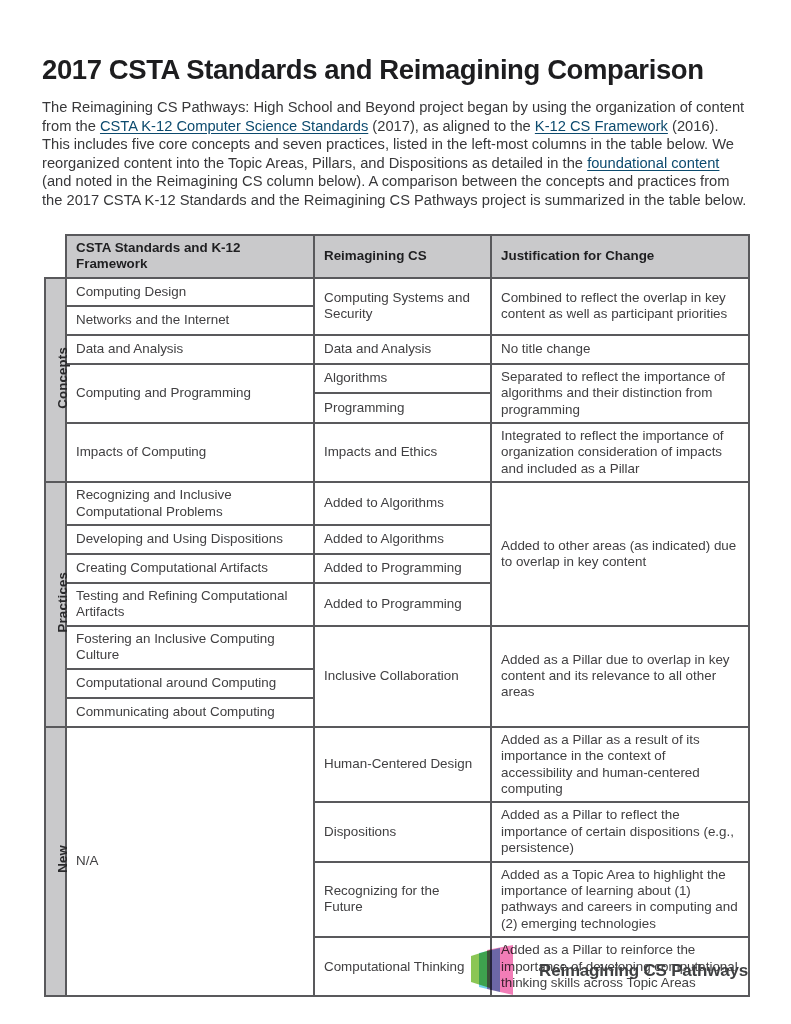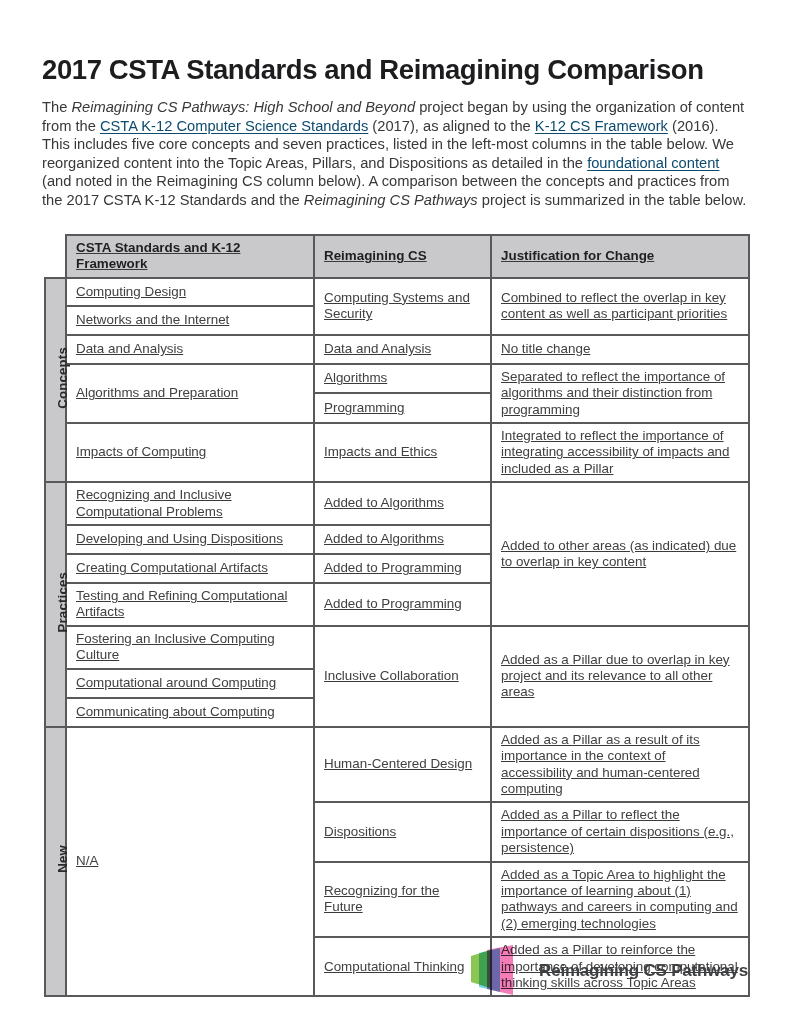--- a/index.html
+++ b/index.html
@@ -18,26 +18,26 @@
     margin: 0; width: 712px;
     font-size: 27.5px; font-weight: bold; color: #1d1d1f;
     letter-spacing: -0.4px; white-space: nowrap;
   }
 
   .intro {
     position: absolute; left: 42px; top: 82px;
     width: 708px; margin: 0;
     font-size: 14.7px; line-height: 18.6px; color: #38383a;
   }
-  .intro .seg-italic { font-style: italic; }
+  .intro .seg-italic { }
   .intro a.seg-link { color: #0c4a6e; text-decoration: underline; text-underline-offset: 2px; cursor: pointer; }
 
   table.cmp {
     position: absolute; left: 44px; top: 218px;
-    width: 704px; border-collapse: collapse; table-layout: fixed; text-decoration: underline;
+    width: 704px; border-collapse: collapse; table-layout: fixed;
   }
   table.cmp col.c-group { width: 21px; }
   table.cmp col.c-csta  { width: 248px; }
   table.cmp col.c-reim  { width: 177px; }
   table.cmp col.c-just  { width: 258px; }
 
   table.cmp th, table.cmp td {
     border: 2px solid #59595c;
     font-size: 13.4px; color: #414042;
     padding: 4px 9px; vertical-align: middle;
@@ -101,31 +101,31 @@
       </tr>
       <tr style="height:29px">
         <td>Networks and the Internet</td>
       </tr>
       <tr style="height:29px">
         <td>Data and Analysis</td>
         <td>Data and Analysis</td>
         <td>No title change</td>
       </tr>
       <tr style="height:28px">
-        <td rowspan="2">Algorithms and Preparation</td>
+        <td rowspan="2">Computing and Programming</td>
         <td>Algorithms</td>
         <td rowspan="2">Separated to reflect the importance of algorithms and their distinction from programming</td>
       </tr>
       <tr style="height:28px">
         <td>Programming</td>
       </tr>
       <tr style="height:49px">
         <td>Impacts of Computing</td>
         <td>Impacts and Ethics</td>
-        <td>Integrated to reflect the importance of integrating accessibility of impacts and included as a Pillar</td>
+        <td>Integrated to reflect the importance of organization consideration of impacts and included as a Pillar</td>
       </tr>
 
       <tr style="height:40px">
         <td class="group-cell" rowspan="7"><span>Practices</span></td>
         <td>Recognizing and Inclusive Computational Problems</td>
         <td>Added to Algorithms</td>
         <td rowspan="4">Added to other areas (as indicated) due to overlap in key content</td>
       </tr>
       <tr style="height:29px">
         <td>Developing and Using Dispositions</td>
@@ -135,21 +135,21 @@
         <td>Creating Computational Artifacts</td>
         <td>Added to Programming</td>
       </tr>
       <tr style="height:40px">
         <td>Testing and Refining Computational Artifacts</td>
         <td>Added to Programming</td>
       </tr>
       <tr style="height:40px">
         <td>Fostering an Inclusive Computing Culture</td>
         <td rowspan="3">Inclusive Collaboration</td>
-        <td rowspan="3">Added as a Pillar due to overlap in key project and its relevance to all other areas</td>
+        <td rowspan="3">Added as a Pillar due to overlap in key content and its relevance to all other areas</td>
       </tr>
       <tr style="height:29px">
         <td>Computational around Computing</td>
       </tr>
       <tr style="height:29px">
         <td>Communicating about Computing</td>
       </tr>
 
       <tr style="height:53px">
         <td class="group-cell" rowspan="4"><span>New</span></td>

